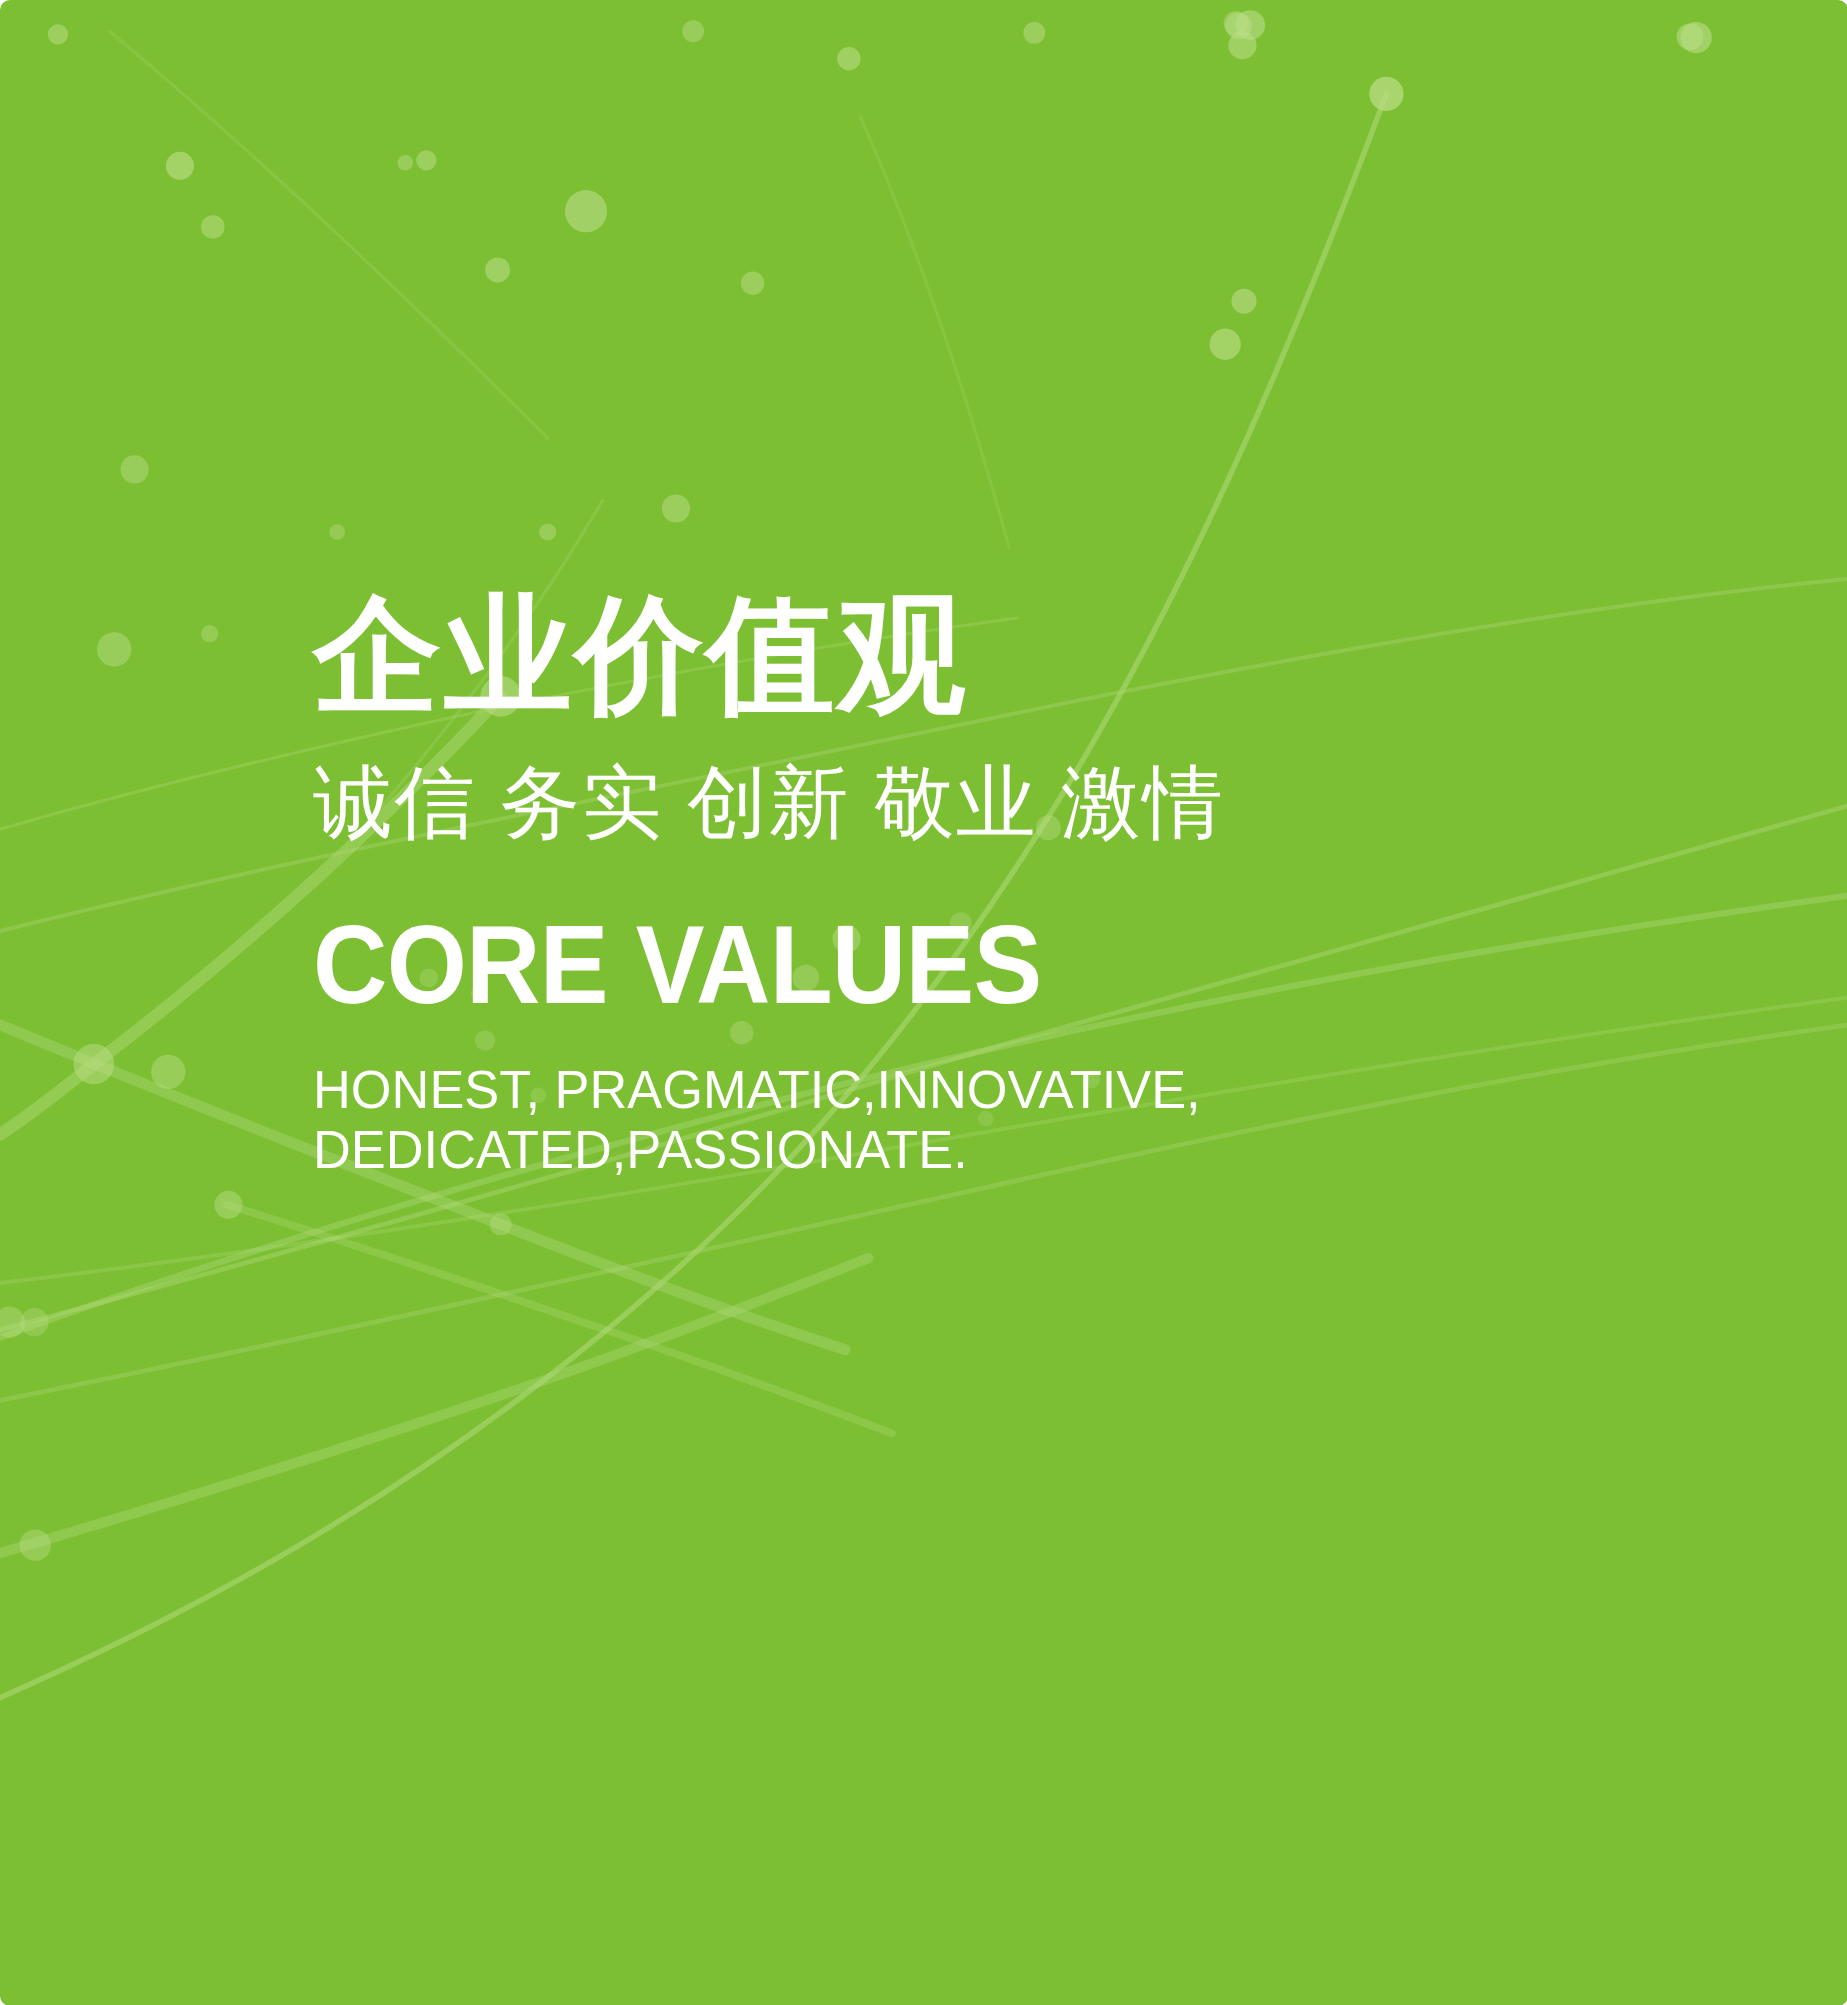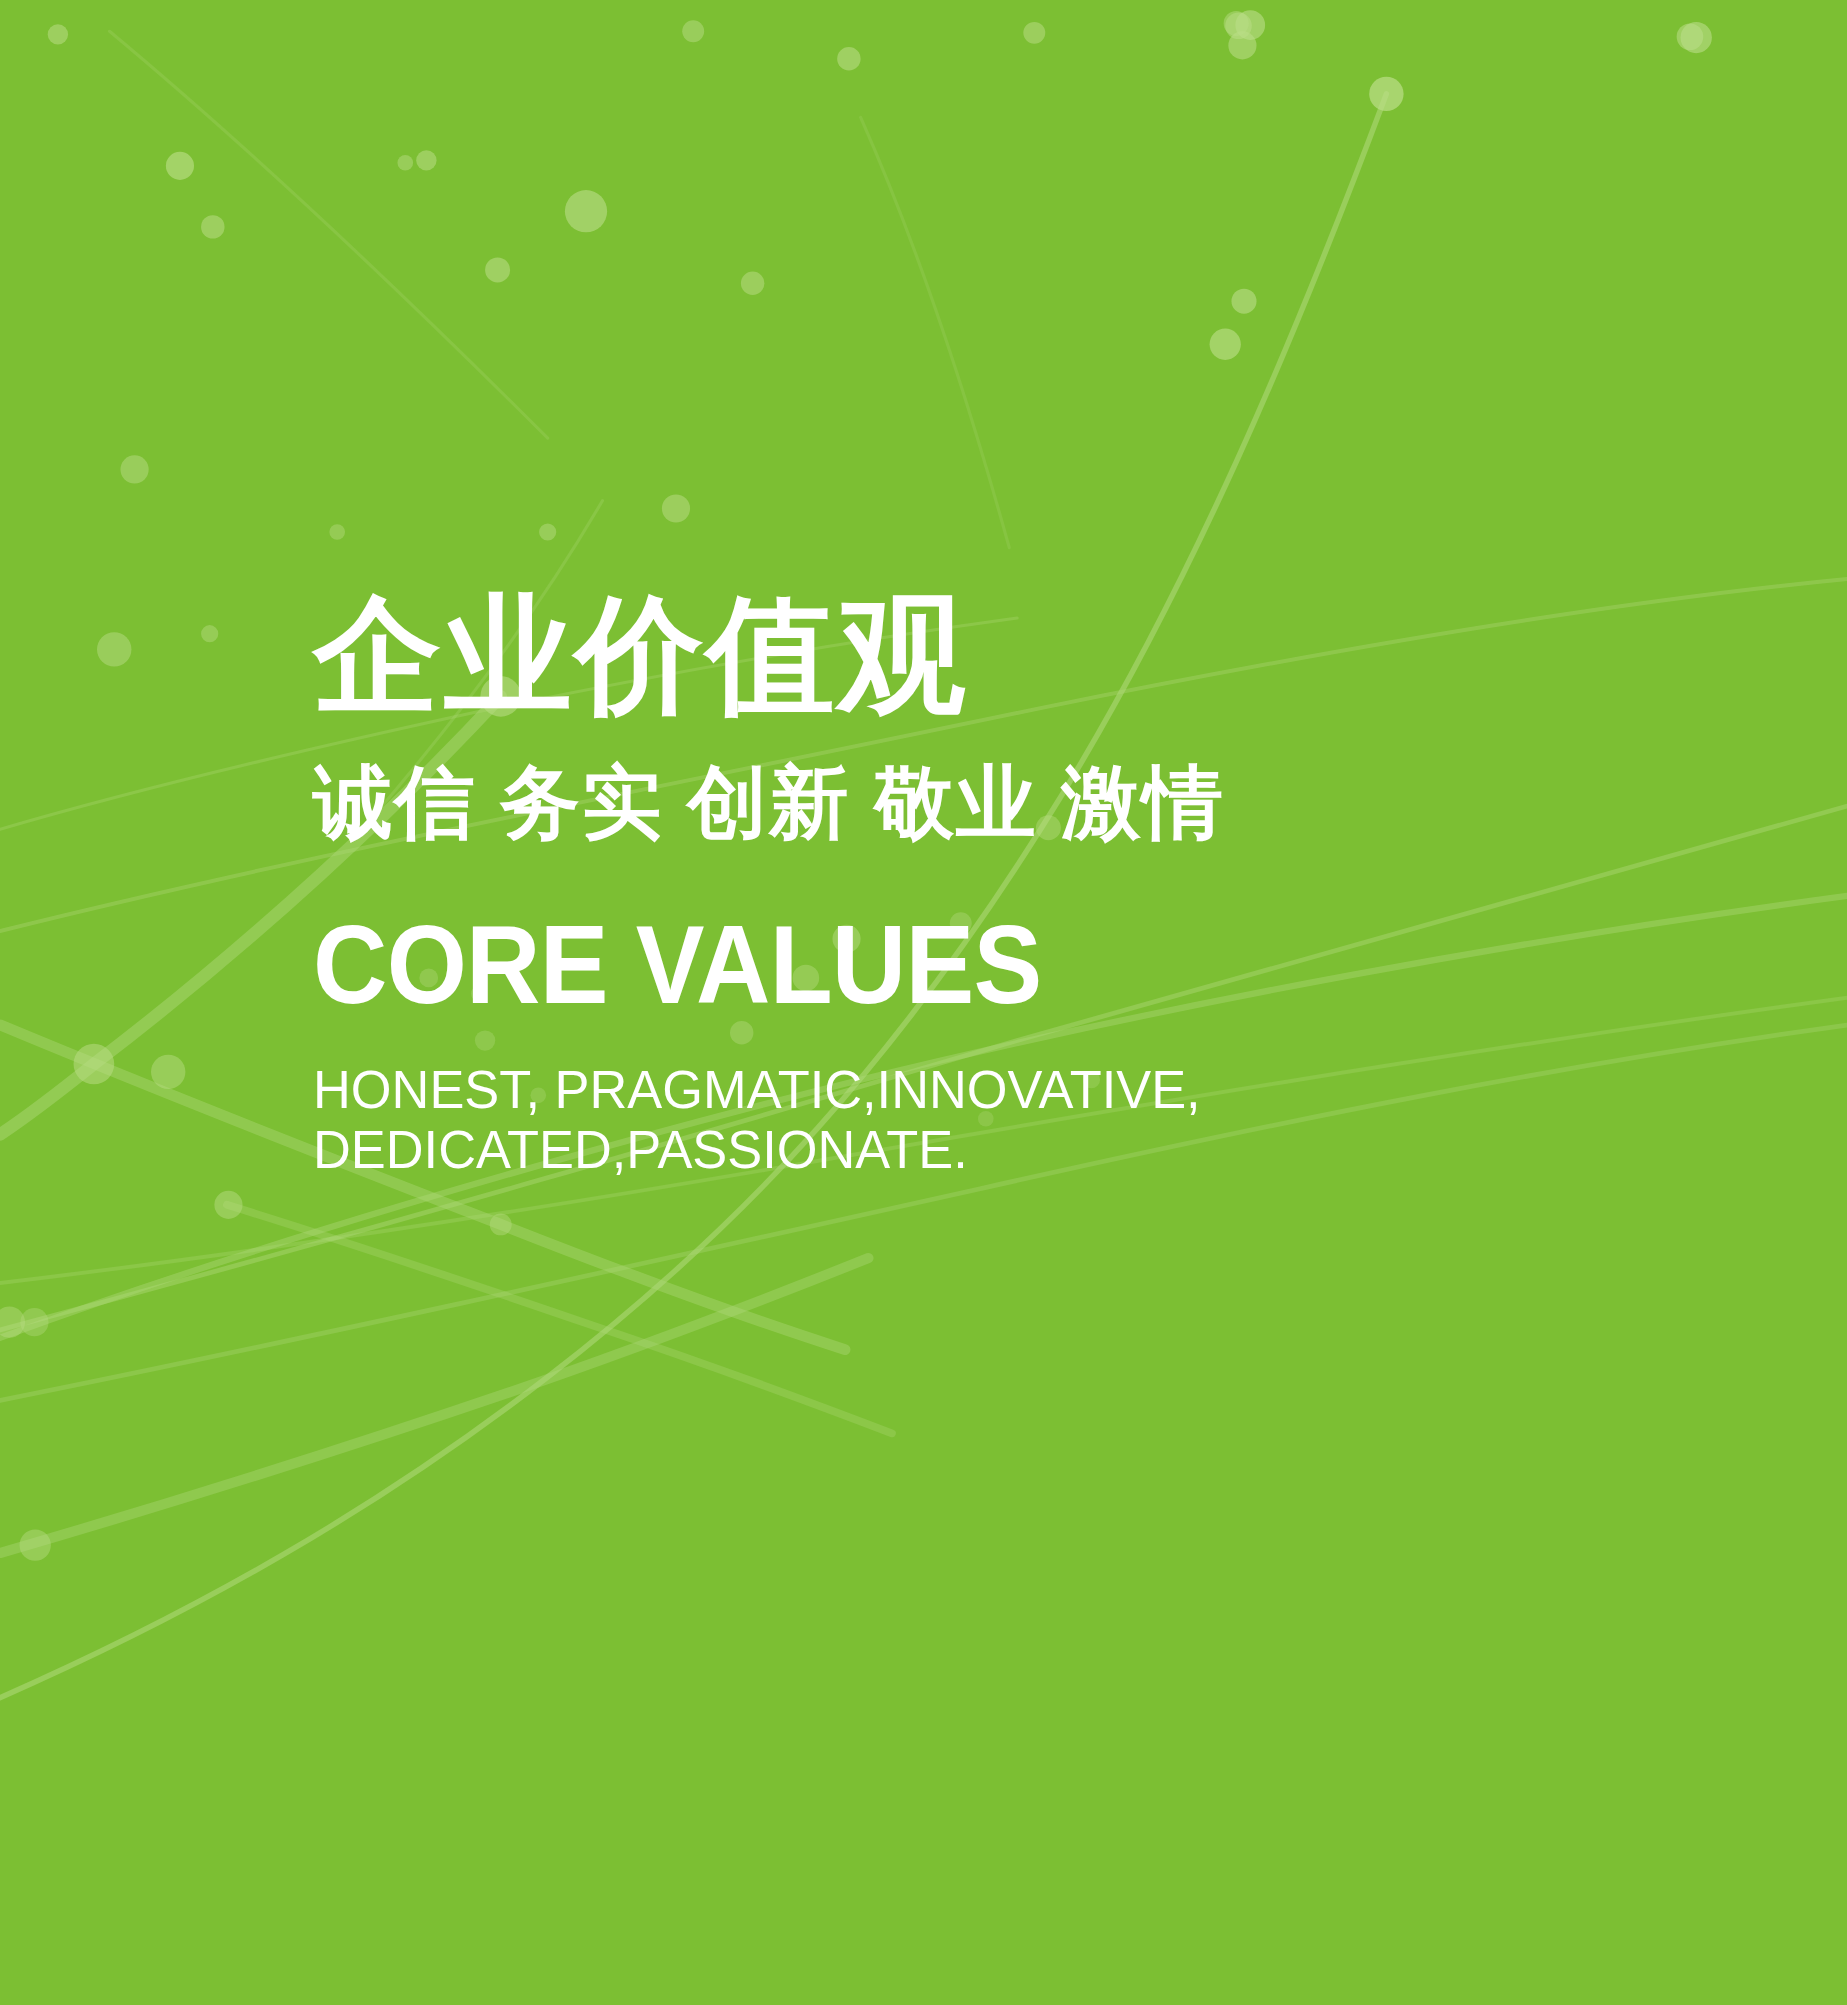--- a/index.html
+++ b/index.html
@@ -8,20 +8,21 @@
     padding: 0;
     background: #ffffff;
   }
   #poster {
     position: relative;
     width: 1848px;
     height: 2006px;
     overflow: hidden;
     background: #7CBF33;
     font-family: "Liberation Sans", "DejaVu Sans", sans-serif;
+    border-radius: 10px;
   }
   #bg-graphic {
     position: absolute;
     inset: 0;
     width: 1848px;
     height: 2006px;
     display: block;
     pointer-events: none;
   }
   #content {
@@ -36,21 +37,21 @@
     font-weight: 700;
     font-size: 128px;
     line-height: 1.0;
     letter-spacing: 3.1px;
     margin: 0;
     white-space: nowrap;
   }
   .subtitle-cn {
     color: #ffffff;
     font-family: "Liberation Sans", "DejaVu Sans", sans-serif;
-    font-weight: 700;
+    font-weight: 400;
     font-size: 80px;
     line-height: 1.0;
     letter-spacing: 1.6px;
     margin: 44px 0 0 0;
     white-space: nowrap;
   }
   .title-en {
     color: #ffffff;
     font-family: "Liberation Sans Narrow", "Liberation Sans", "DejaVu Sans", sans-serif;
     font-weight: 700;

